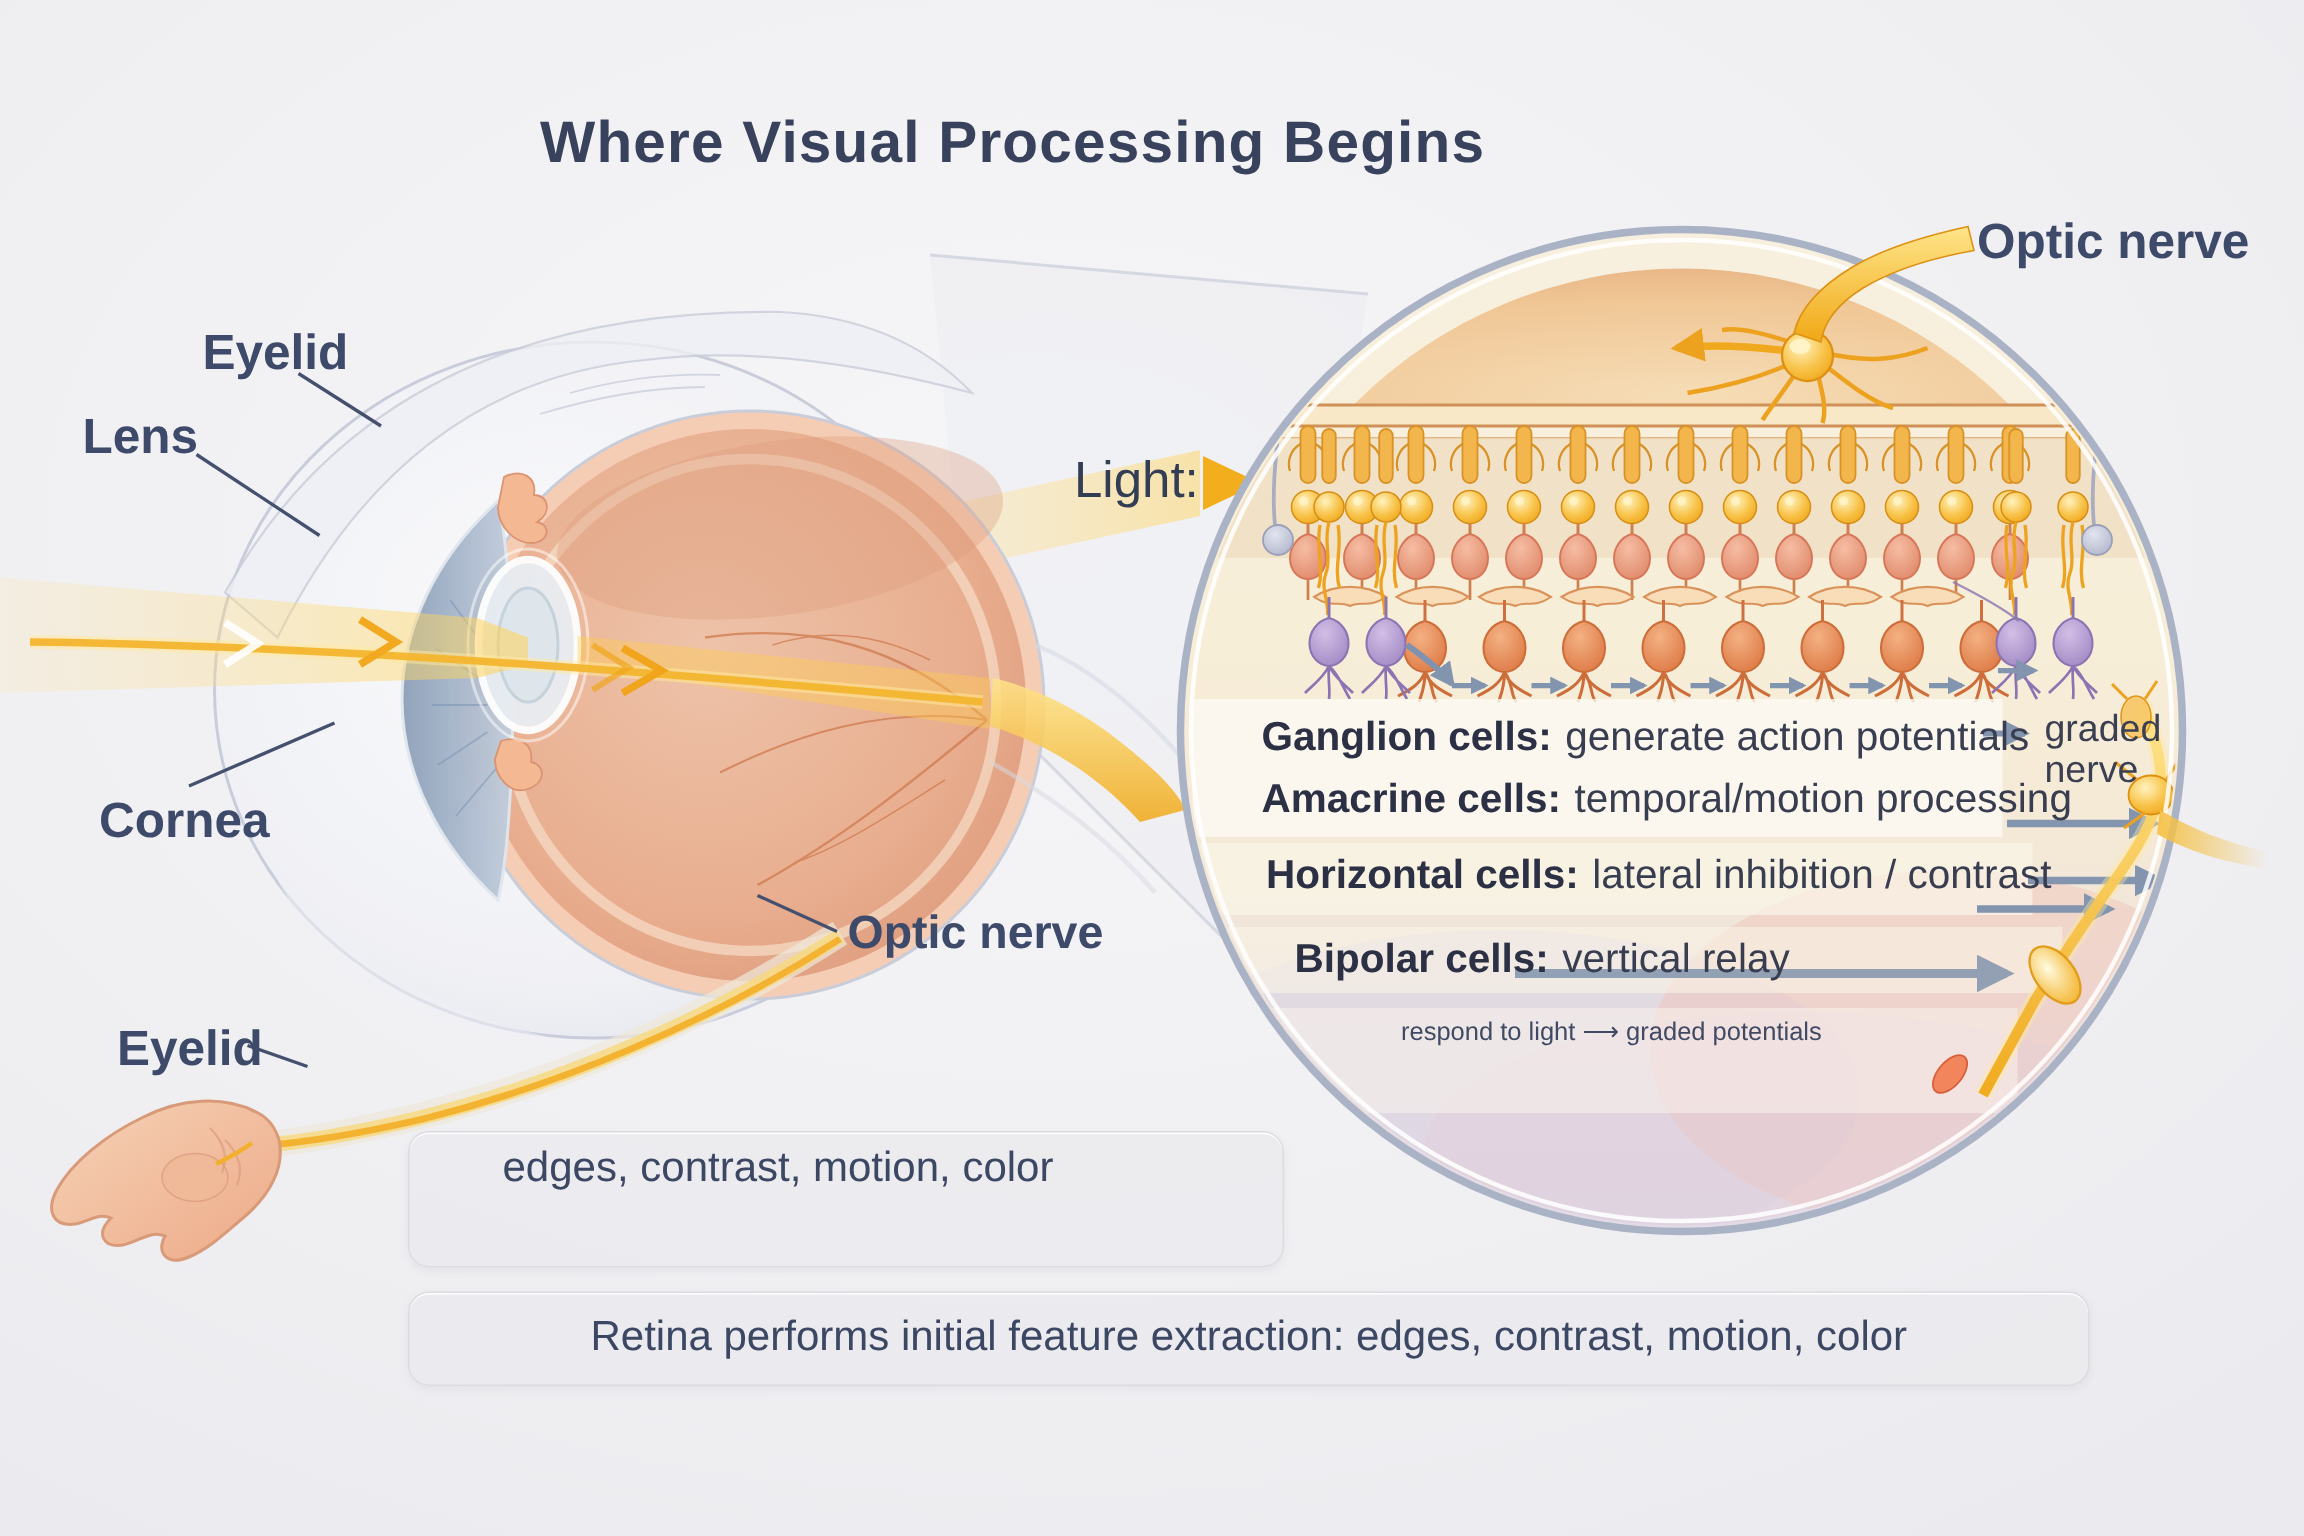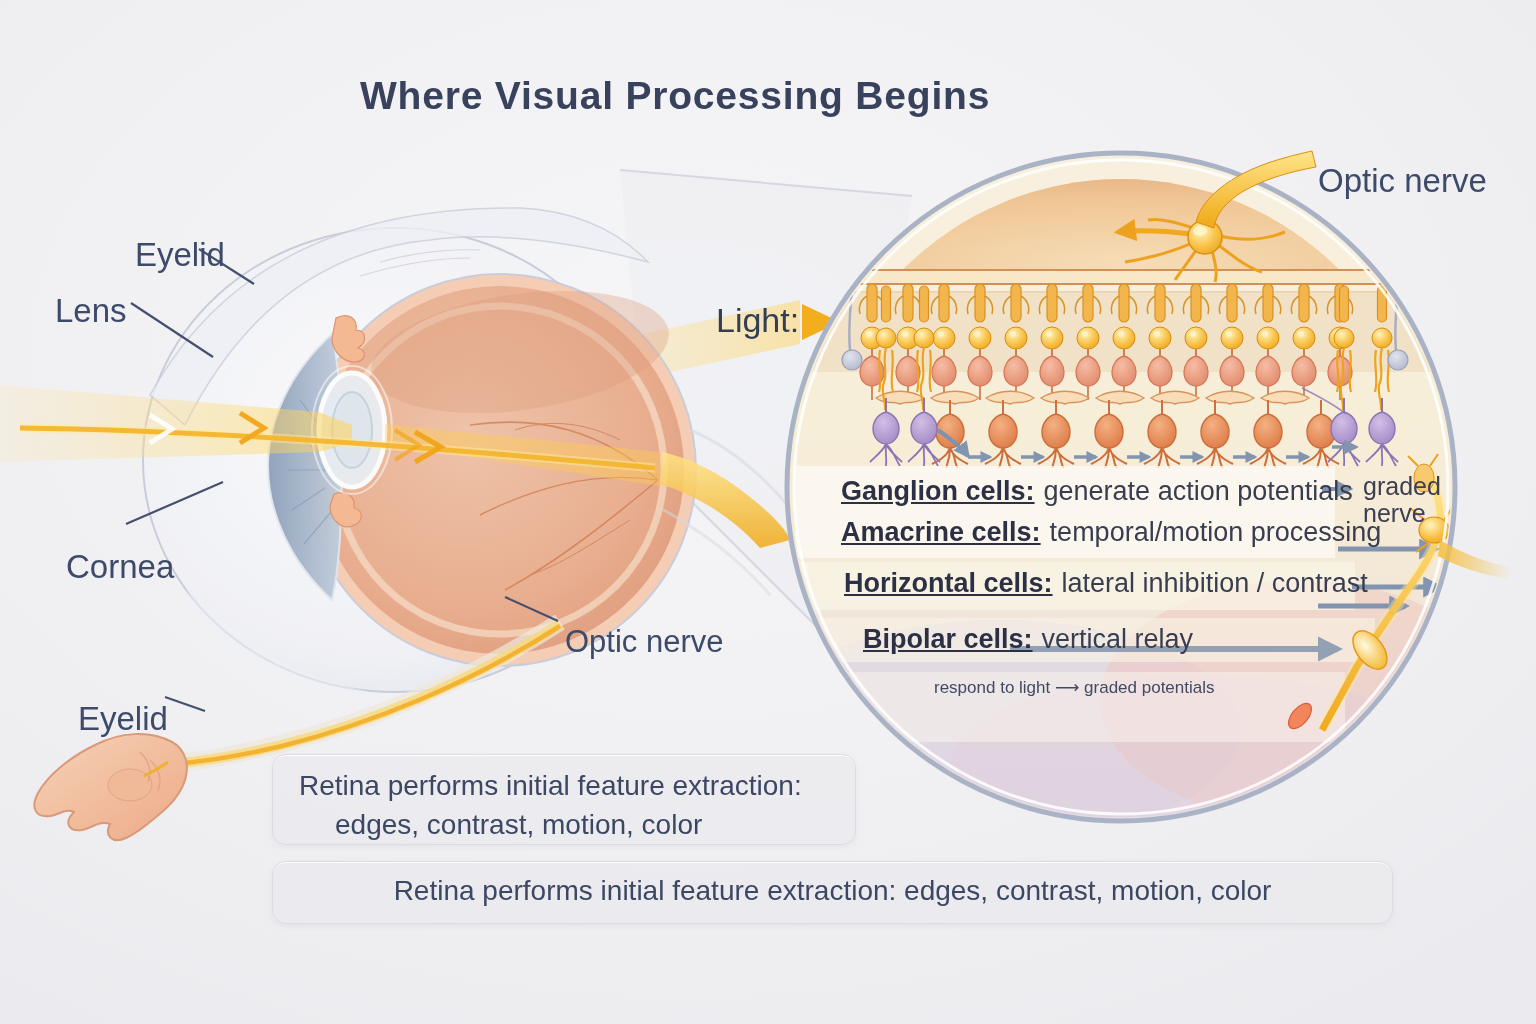--- a/index.html
+++ b/index.html
@@ -5,24 +5,24 @@
   html,body{margin:0;padding:0;background:#e8e7ea;}
   #canvas{
     position:relative;width:1536px;height:1024px;overflow:hidden;
     background:radial-gradient(1200px 800px at 45% 35%, #f6f5f7 0%, #f0eff2 60%, #ebeaee 100%);
     font-family:"Liberation Sans", sans-serif;
   }
   #art{position:absolute;left:0;top:0;}
   .lbl{position:absolute;color:#3d4a6a;white-space:nowrap;}
   #title{left:360px;top:74px;width:570px;text-align:center;font-size:39px;font-weight:600;
          letter-spacing:.8px;color:#39425c;}
-  .big{font-size:33px;font-weight:400;margin-top:20px;}
+  .big{font-size:33px;font-weight:700;}
   .cap{font-size:29px;line-height:34px;font-weight:400;color:#40507a;}
   .row{position:absolute;font-size:27px;color:#383d50;white-space:nowrap;}
-  .row b{font-weight:700;color:#2c3044;text-decoration:underline;}
+  .row b{font-weight:700;color:#2c3044;}
   .row .d{margin-left:9px;font-weight:400;}
   #opt-inner{position:absolute;left:1363px;top:473px;font-size:25px;line-height:27px;color:#3a3f52;}
   #pr-note{position:absolute;left:934px;top:677px;font-size:17px;color:#414a63;white-space:nowrap;}
   .callout{
     position:absolute;background:rgba(235,234,238,.88);border:1.5px solid #dddbe0;border-radius:14px;
     box-shadow:0 2px 6px rgba(100,100,125,.08), inset 0 1px 0 #ffffff;color:#3c4763;font-size:28px;
   }
   #box1{left:272px;top:754px;width:582px;height:89px;}
   #box1 .l1{margin:15px 0 0 26px;}
   #box1 .l2{margin:7px 0 0 62px;}
@@ -384,18 +384,17 @@
   <b>Bipolar cells:</b><span class="d">vertical relay</span>
 </div>
 <div id="pr-note">respond to light ⟶ graded potentials</div>
 
 <div id="opt-inner">
   <div>graded</div>
   <div>nerve</div>
 </div>
 
 <div class="callout" id="box1">
-  <div class="l1">Retina performs initial feature extraction:</div>
   <div class="l2">edges, contrast, motion, color</div>
 </div>
 <div class="callout" id="box2">Retina performs initial feature extraction: edges, contrast, motion, color</div>
 
 </div>
 
 </body></html>

